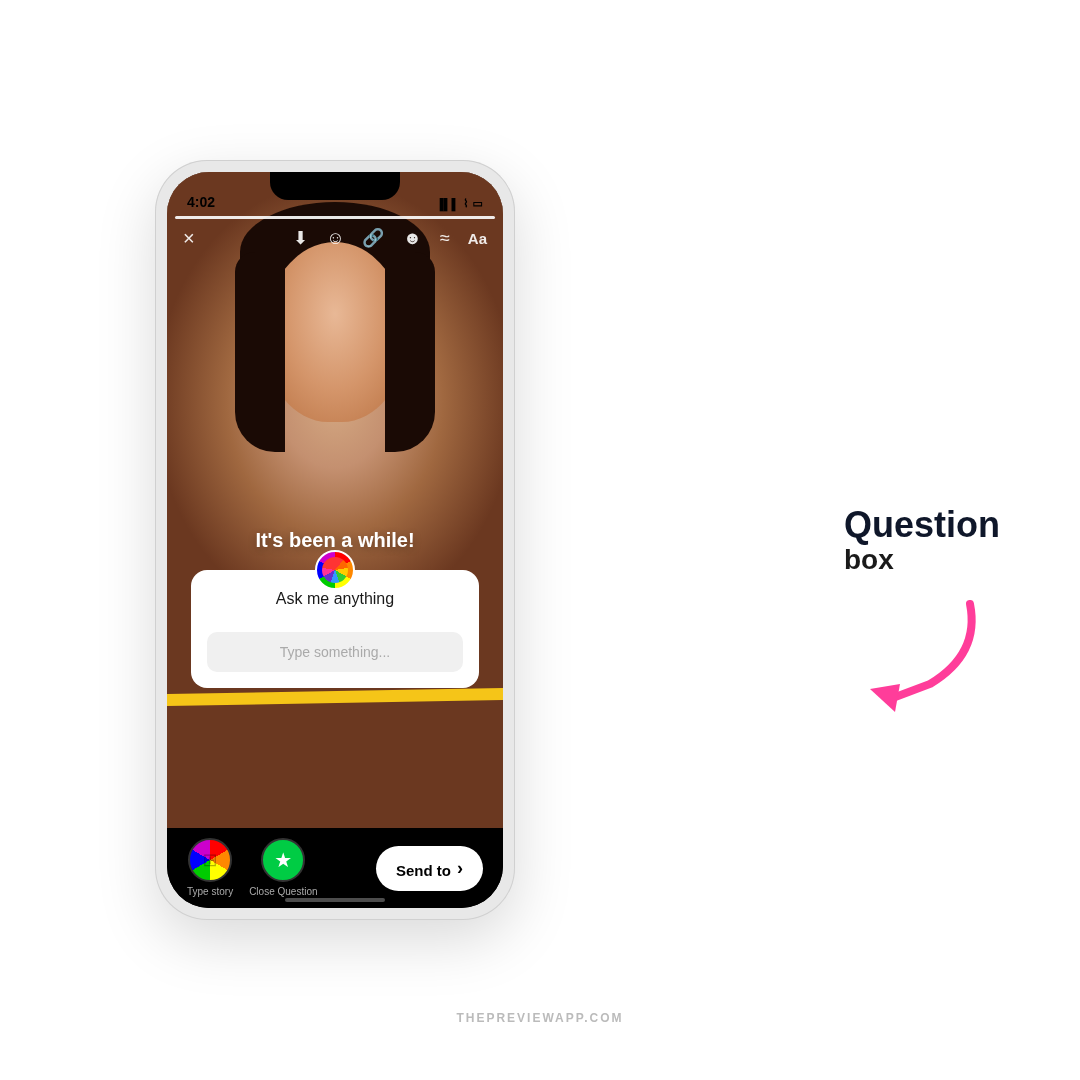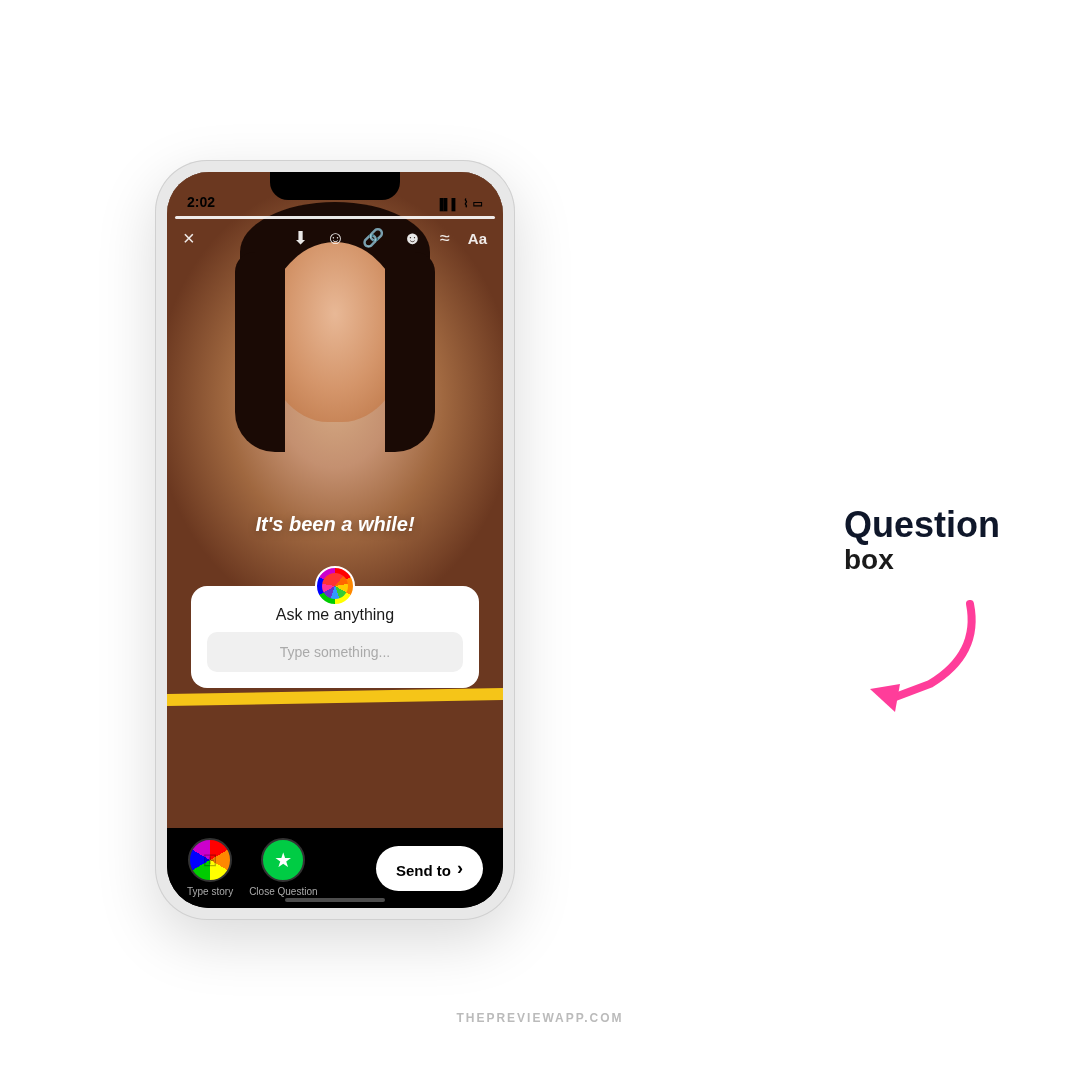--- a/index.html
+++ b/index.html
@@ -193,30 +193,29 @@
 
     .toolbar-icon {
       color: rgba(255,255,255,0.9);
       font-size: 18px;
       cursor: pointer;
     }
 
     
     .story-text {
       position: absolute;
-      bottom: 292px;
+      bottom: 276px;
       left: 0;
       right: 0;
       text-align: center;
       color: #fff;
       font-size: 20px;
       font-weight: 700;
       text-shadow: 0 2px 8px rgba(0,0,0,0.3);
       padding: 0 30px;
-      font-style: italic;
     }
 
     
     .question-box-container {
       position: absolute;
       bottom: 140px;
       left: 24px;
       right: 24px;
       z-index: 5;
     }
@@ -249,21 +248,21 @@
       border-radius: 50%;
       background: conic-gradient(#ff3333 0deg 40deg, #ff6600 40deg 80deg, #ffcc00 80deg 120deg, #33cc33 120deg 160deg, #3399ff 160deg 200deg, #6633cc 200deg 240deg, #ff3399 240deg 280deg, #ff3333 280deg 360deg);
     }
 
     .question-box-title {
       text-align: center;
       font-size: 16px;
       font-weight: 500;
       color: #1a1a1a;
       margin-top: 4px;
-      margin-bottom: 8px;
+      margin-bottom: 24px;
     }
 
     .question-box-input {
       background: #f0f0f0;
       border-radius: 10px;
       padding: 12px 14px;
       color: #aaa;
       font-size: 14px;
       text-align: center;
     }
@@ -442,21 +441,21 @@
 <body>
 
 <div class="page-container">
 
   <div class="phone-frame">
     <div class="phone-inner">
 
       <div class="notch"></div>
 
       <div class="status-bar">
-        <span class="status-time">2:02</span>
+        <span class="status-time">4:02</span>
         <div class="status-icons">
           <span>▐▌▌</span>
           <span>⌇</span>
           <span>▭</span>
         </div>
       </div>
 
       <div class="story-area">
 
         <div class="person-photo">

